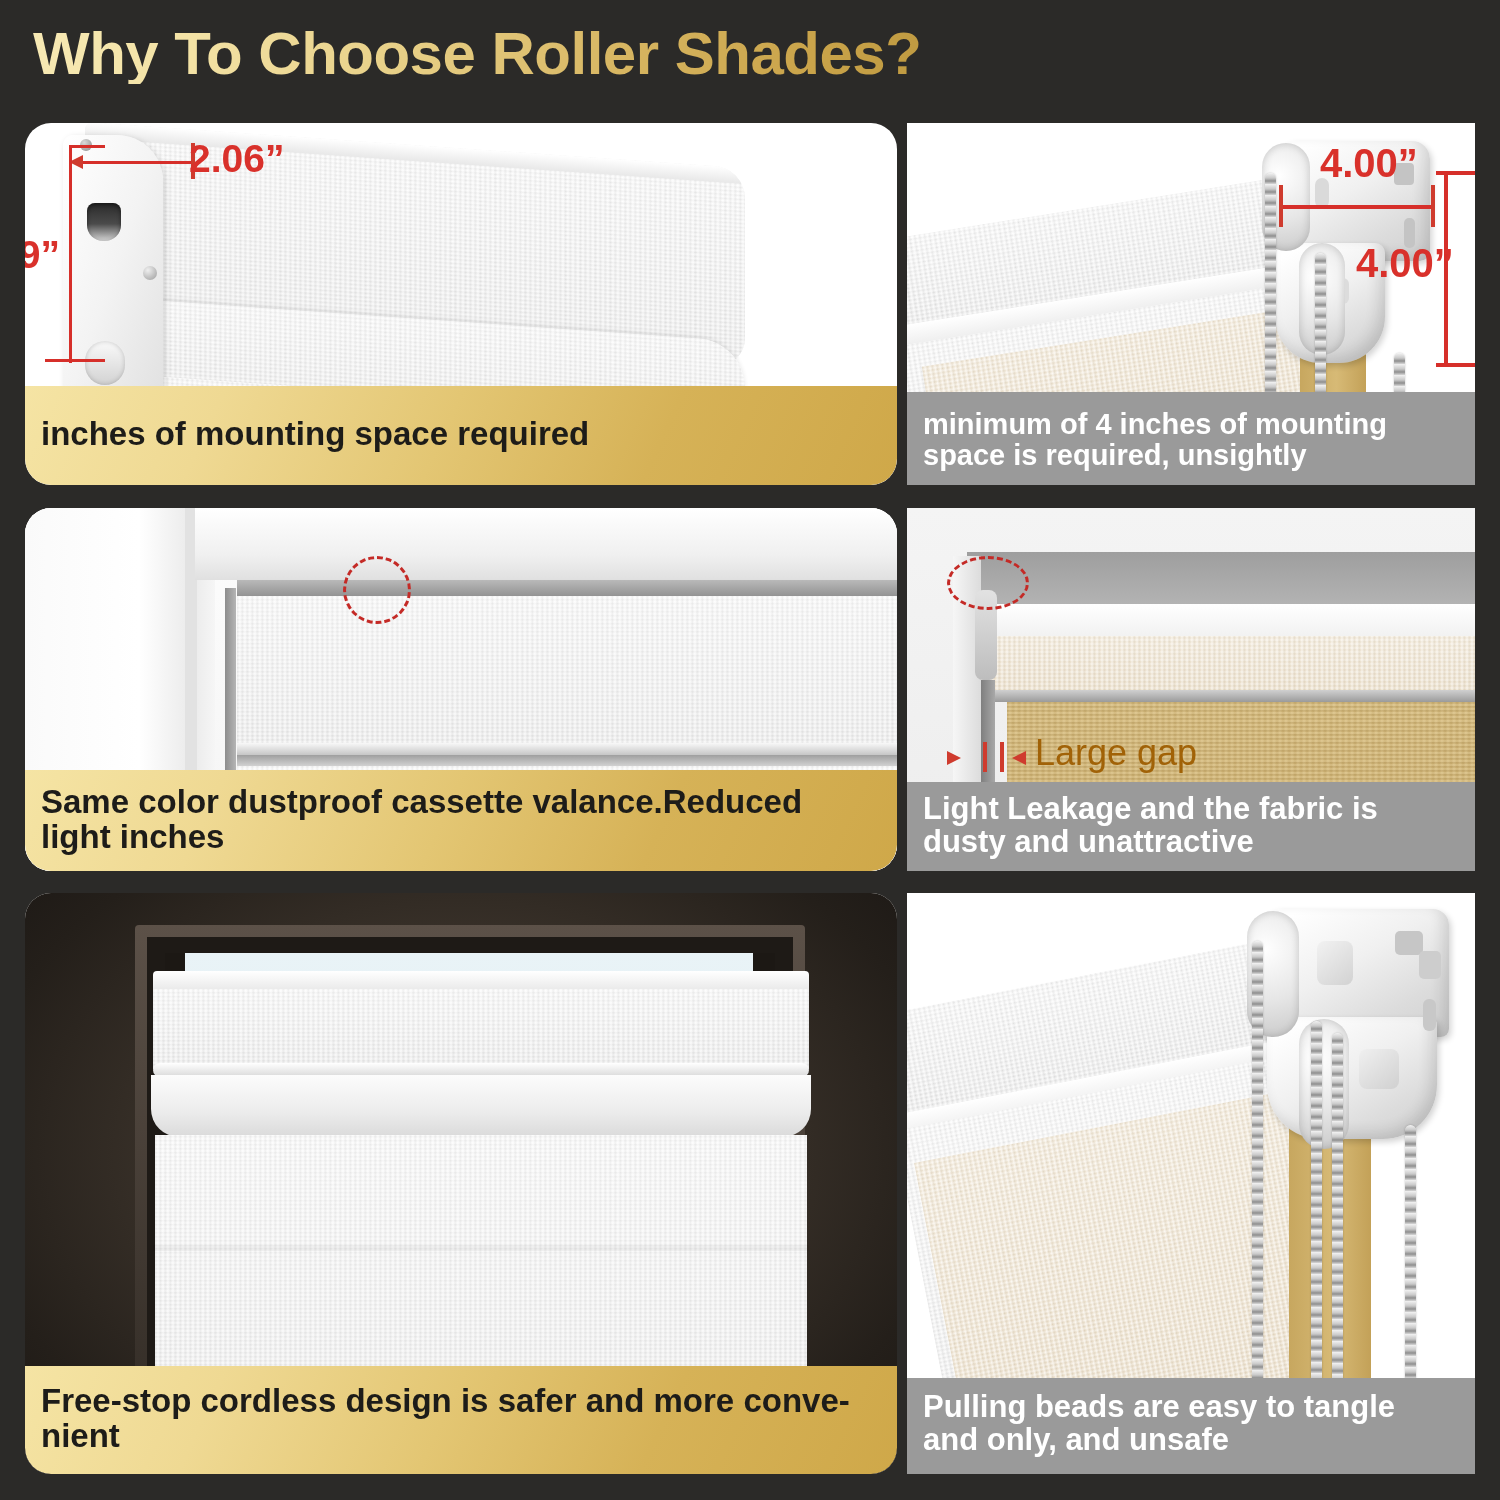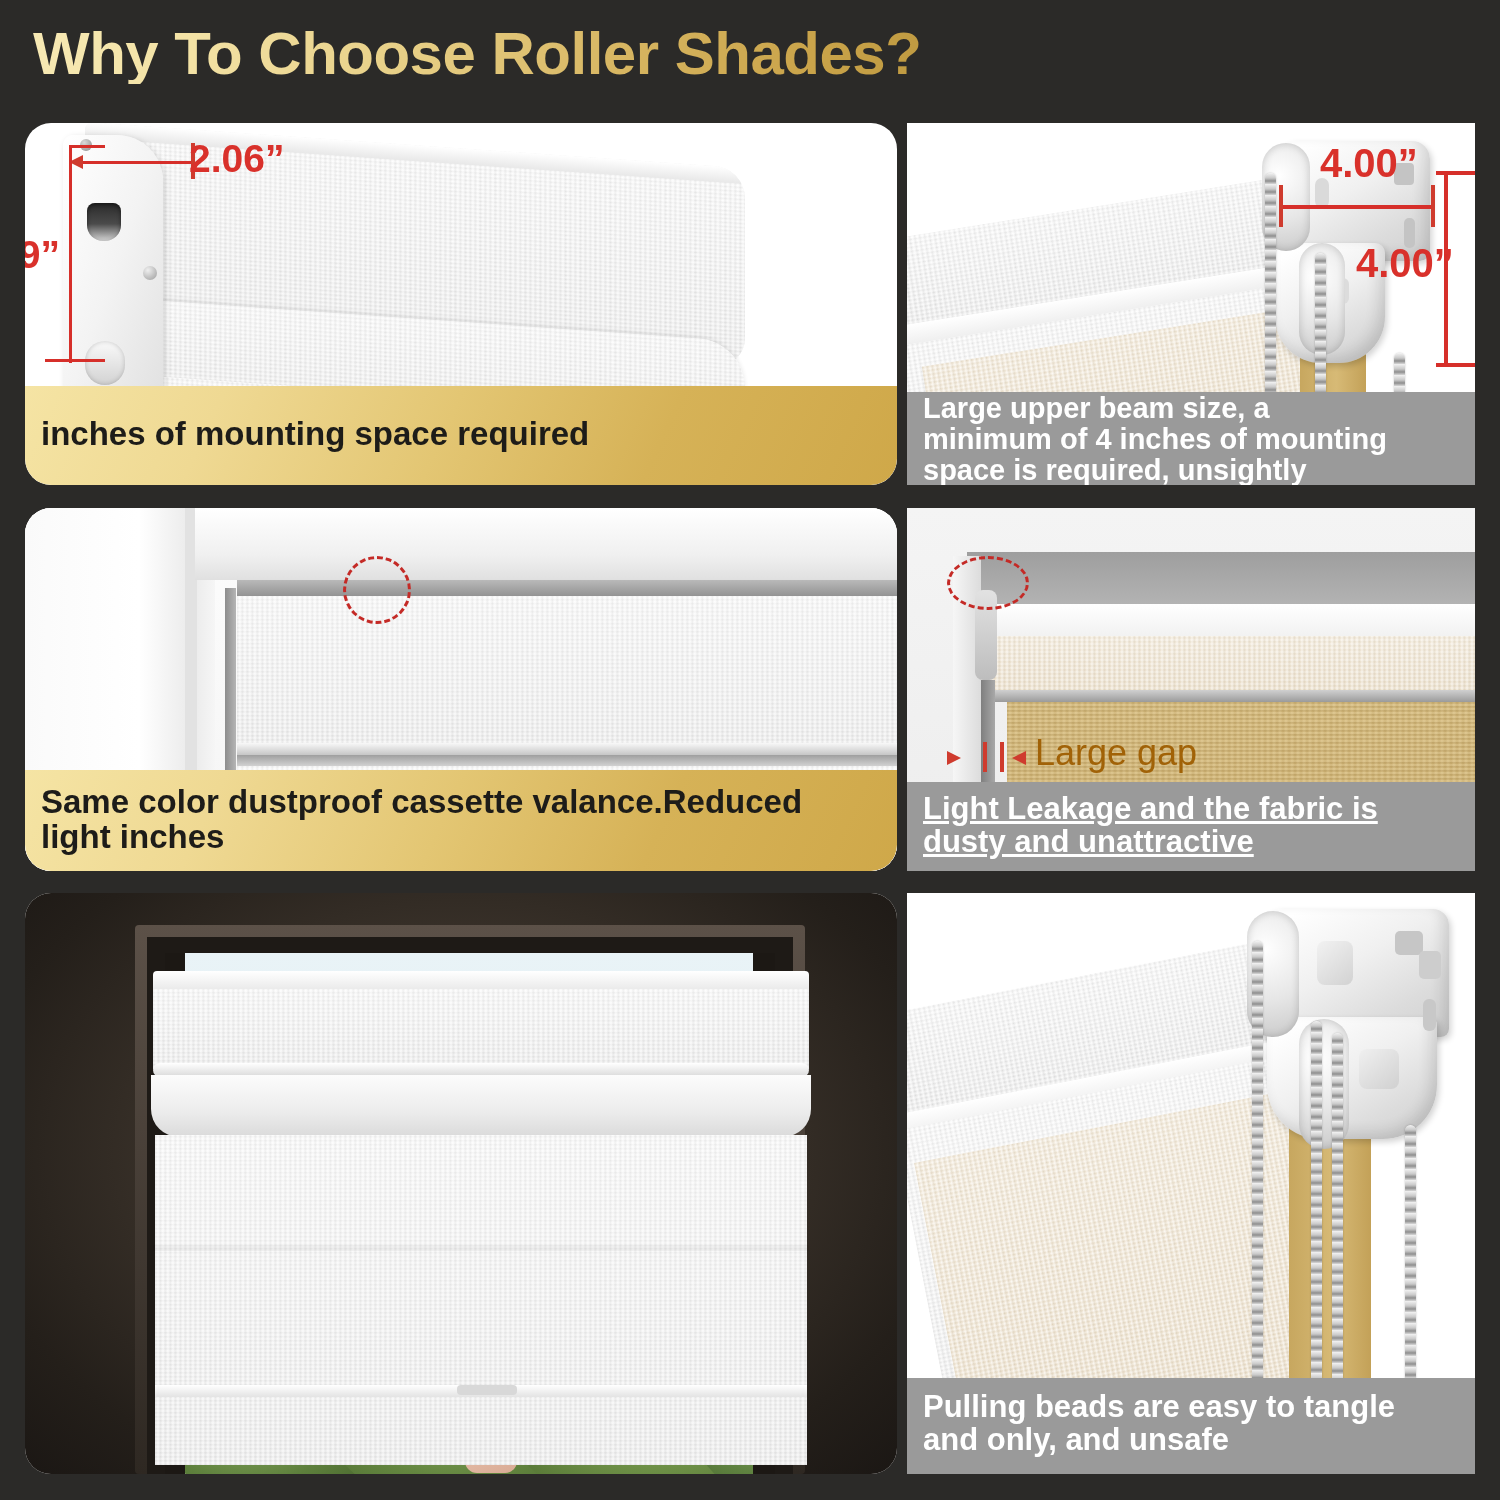--- a/index.html
+++ b/index.html
@@ -186,21 +186,20 @@
       <div class="dim-txt" style="left:413px;top:18px;font-size:40px;">4.00”</div>
 
       <div class="dim-line" style="left:537px;top:48px;width:4px;height:195px;"></div>
       <div class="dim-line" style="left:529px;top:48px;width:39px;height:4px;"></div>
       <div class="dim-line" style="left:529px;top:240px;width:39px;height:4px;"></div>
       <div class="dim-txt" style="left:449px;top:118px;font-size:40px;">4.00”</div>
     </div>
 
     <div class="cap gray" style="height:93px;font-size:29px;padding-bottom:6px;">
       <div>
-        <span>Large upper beam size, a</span>
         <span>minimum of 4 inches of mounting</span>
         <span>space is required, unsightly</span>
       </div>
     </div>
   </div>
 
   <div class="panel left" style="left:25px;top:508px;width:872px;height:363px;">
     <div class="photo">
       <div style="position:absolute;inset:0;background:linear-gradient(180deg,#fdfdfd,#f4f4f4);"></div>
 
@@ -260,21 +259,21 @@
 
       <div class="dashed-circle" style="left:40px;top:48px;width:82px;height:54px;"></div>
 
       <div class="arrow-r" style="left:40px;top:243px;"></div>
       <div class="tick" style="left:76px;top:234px;height:30px;"></div>
       <div class="tick" style="left:93px;top:234px;height:30px;"></div>
       <div class="arrow-l" style="left:105px;top:243px;"></div>
       <div class="gap-txt" style="left:128px;top:224px;font-size:36px;">Large gap</div>
     </div>
 
-    <div class="cap gray" style="height:89px;font-size:31px;text-decoration:underline;">
+    <div class="cap gray" style="height:89px;font-size:31px;">
       <div>
         <span>Light Leakage and the fabric is</span>
         <span>dusty and unattractive</span>
       </div>
     </div>
   </div>
 
   <div class="panel left" style="left:25px;top:893px;width:872px;height:581px;">
     <div class="photo">
 
@@ -320,20 +319,26 @@
                   background:linear-gradient(180deg,#fcfcfc,#ececec 60%,#dadada 100%);border-radius:0 0 28px 28px;"></div>
 
       <div class="fabric-white" style="position:absolute;left:130px;top:242px;width:652px;height:330px;"></div>
 
       <div style="position:absolute;left:128px;top:352px;width:656px;height:6px;background:rgba(0,0,0,.04);"></div>
       <div style="position:absolute;left:130px;top:492px;width:652px;height:12px;
                   background:linear-gradient(180deg,#ffffff,#e3e3e3);"></div>
       <div style="position:absolute;left:432px;top:492px;width:60px;height:10px;border-radius:4px;background:#d8d8d8;"></div>
     </div>
 
+    <div class="cap gold" style="height:108px;font-size:33px;">
+      <div>
+        <span>Free-stop cordless design is safer and more conve-</span>
+        <span>nient</span>
+      </div>
+    </div>
   </div>
 
   <div class="panel right" style="left:907px;top:893px;width:568px;height:581px;">
     <div class="photo">
       <div style="position:absolute;inset:0;background:#ffffff;"></div>
 
       <div style="position:absolute;left:-20px;top:40px;width:420px;height:110px;
                   transform:rotate(-11deg);transform-origin:right center;border-radius:8px;overflow:hidden;">
         <div class="fabric-white" style="position:absolute;inset:0;"></div>
       </div>

